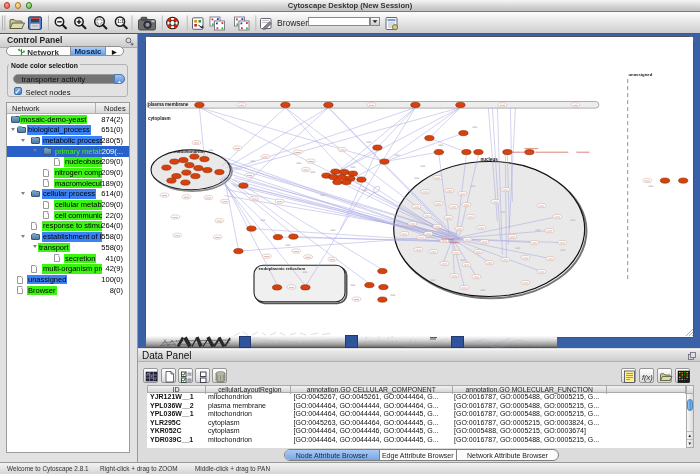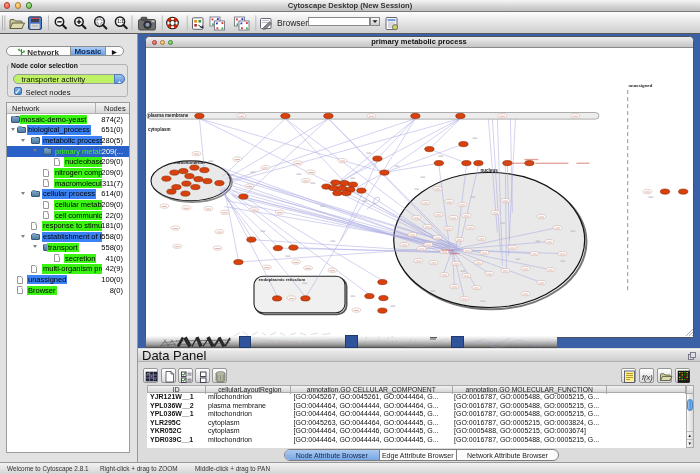--- a/index.html
+++ b/index.html
@@ -9,21 +9,21 @@
 .light{position:absolute;top:2.2px;width:6.6px;height:6.6px;border-radius:50%;}
 #toolbar{left:0;top:11.5px;width:700px;height:22px;background:linear-gradient(#fdfdfd,#e3e3e3 55%,#cecece);border-bottom:1px solid #585858;}
 #mdi{left:138px;top:34px;width:562px;height:314px;background:#3a60a6;}
 #controlpanel{left:0;top:34px;width:138px;height:427.5px;background:#e2e2e2;border-right:1px solid #999;}
 #cphead{left:0;top:0;width:137px;height:13.5px;background:linear-gradient(#ececec,#cccccc);border-bottom:1px solid #aaa;}
 #cphead .t{font-size:8.5px;font-weight:bold;color:#222;line-height:13px;padding-left:7px;}
 #tabs{left:6px;top:11.5px;width:117.5px;height:10.5px;border:1px solid #8f8f8f;border-radius:5px;background:#fcfcfc;display:flex;overflow:hidden;}
 #tabs .seg{font-size:8px;font-weight:bold;color:#333;text-align:center;line-height:9px;}
 #gbox{left:7px;top:30px;width:121px;height:33px;border:1px solid #b2b2b2;border-radius:3px;}
 #gboxlab{left:9px;top:27.5px;background:#e2e2e2;padding:0 2px;font-size:6.8px;font-weight:bold;color:#111;}
-#sel{left:12.5px;top:39.5px;width:112px;height:10.5px;background:#bef264;border:1px solid #9a9a9a;border-radius:5px;}
+#sel{left:12.5px;top:39.5px;width:112px;height:10.5px;background:#737373;border:1px solid #9a9a9a;border-radius:5px;}
 #sel .t{font-size:7.8px;color:#111;line-height:9.5px;padding-left:8px;}
 #selcap{position:absolute;right:-1px;top:-1px;width:11px;height:10.5px;border-radius:0 5px 5px 0;background:linear-gradient(#9ec3ef,#5f93d9);border:1px solid #4a7ab8;overflow:hidden;}
 #cbx{left:13.5px;top:53px;width:8px;height:8px;border-radius:2px;background:linear-gradient(#7db2e8,#4a86cc);border:1px solid #3a6ea5;color:#fff;font-size:7.5px;font-weight:bold;line-height:7px;text-align:center;}
 #cbxlab{left:25.5px;top:53.5px;font-size:7.8px;color:#111;}
 #treebox{left:6px;top:68px;width:123.5px;height:351px;background:#fff;border:1px solid #9a9a9a;overflow:hidden;}
 #treehead{height:11px;background:linear-gradient(#f4f4f4,#d8d8d8);border-bottom:1px solid #b0b0b0;position:relative;font-size:7.5px;color:#222;}
 .trow{position:relative;height:10.7px;font-size:7.5px;white-space:nowrap;}
 .trow .lab{position:absolute;top:0.6px;height:9.5px;line-height:9.5px;padding:0 1px;color:#000;overflow:hidden;}
 .trow .cnt{position:absolute;right:5.5px;top:0.6px;line-height:9.5px;color:#000;}
 .g{background:#3cf411;} .r{background:#3b82f6;}
@@ -33,21 +33,21 @@
 .fold:before{content:"";position:absolute;left:0;top:-1.5px;width:4px;height:1.5px;background:#6f9abc;border-radius:1px 1px 0 0;}
 .file{position:absolute;top:1.2px;width:6.2px;height:8px;background:#fff;border:0.6px solid #999;border-radius:0 1.8px 0 0;}
 .file:before{content:"";position:absolute;right:-0.6px;top:-0.6px;width:2.2px;height:2.2px;background:linear-gradient(225deg,#e2e2e2 50%,#bbb 50%);}
 #netwin{left:144.5px;top:36.2px;width:549px;height:301.4px;border:1px solid #50505a;border-radius:4.5px 4.5px 0 0;background:#fff;}
 #nwtitle{width:100%;height:11px;background:linear-gradient(#eeeeee,#c4c4c4);border-bottom:1px solid #8a8a8a;border-radius:4px 4px 0 0;position:relative;}
 #nwtitle .t{text-align:center;font-size:7.5px;font-weight:bold;color:#111;line-height:10px;}
 .nlight{position:absolute;top:3px;width:5.2px;height:5.2px;border-radius:50%;}
 #nwcanvas{position:relative;width:100%;height:289px;background:#fff;overflow:hidden;}
 #datapanel{left:138px;top:348px;width:562px;height:113.5px;background:#dcdcdc;}
 #dphead{left:0;top:1px;width:562px;height:12.5px;background:linear-gradient(#ebebeb,#cdcdcd);border-bottom:1px solid #b0b0b0;border-top:1px solid #f5f5f5;}
-#dphead .t{font-size:13px;color:#111;line-height:12px;padding-left:4px;}
+#dphead .t{font-size:10px;color:#111;line-height:12px;padding-left:4px;}
 .dpbtn{position:absolute;top:19.5px;width:15px;height:15.5px;background:linear-gradient(#fefefe,#dadada);border:1px solid #979797;border-radius:2px;}
 #dptable{left:8.5px;top:36.5px;width:539px;height:63px;background:#fff;}
 #dpthead{position:absolute;left:0;top:0;width:539px;height:8.5px;background:linear-gradient(#f2f2f2,#d6d6d6);border-top:1px solid #aaa;border-bottom:1px solid #aaa;border-left:1px solid #aaa;font-size:6.8px;color:#222;}
 #dpthead div{position:absolute;top:0;height:8.5px;line-height:8px;text-align:center;border-right:1px solid #aaa;overflow:hidden;}
 .drow{position:absolute;width:539px;height:8.65px;font-size:7px;color:#111;white-space:nowrap;}
 .drow div{position:absolute;top:0;line-height:8.65px;overflow:hidden;}
 #dpscroll{left:547.5px;top:36.5px;width:8.5px;height:63px;background:linear-gradient(90deg,#f8f8f8,#dcdcdc);border:1px solid #aaa;}
 #dptabs{left:146px;top:101px;width:275px;height:12px;border:1px solid #7f7f7f;border-radius:6px;background:#fcfcfc;display:flex;overflow:hidden;font-size:7px;color:#222;}
 #dptabs .seg{line-height:11px;text-align:center;}
 #statusbar{left:0;top:461.5px;width:700px;height:12.5px;background:linear-gradient(#f2f2f2,#d6d6d6);border-top:1px solid #9a9a9a;font-size:6.4px;color:#333;}
@@ -135,26 +135,20 @@
   </svg>
 <span class="abs" style="left:277px;top:17.5px;font-size:8.5px;color:#222;">Browser:</span>
 <div class="abs" style="left:307.5px;top:17px;width:62.5px;height:9px;background:#fff;border:1px solid #888;"></div>
 <div class="abs" style="left:370px;top:17px;width:10px;height:9px;background:linear-gradient(#fafafa,#ccc);border:1px solid #888;">
     <svg width="8" height="7" viewBox="0 0 8 7" style="display:block;margin:0 auto;">
       <path d="M1.5 2.2 L4 5 L6.5 2.2 Z" fill="#222"></path>
     </svg>
   </div>
 <div id="mdi" class="abs"></div>
 <div id="netwin" class="abs">
-    <div id="nwtitle">
-      <div class="t">primary metabolic process</div>
-      <span class="nlight" style="left:6.5px;background:radial-gradient(circle at 35% 30%,#ff9a8a,#e44);border:0.5px solid #a33;"></span>
-      <span class="nlight" style="left:14.5px;background:radial-gradient(circle at 35% 30%,#ffe09a,#f0a93c);border:0.5px solid #a73;"></span>
-      <span class="nlight" style="left:22.5px;background:radial-gradient(circle at 35% 30%,#b8e89a,#52b23a);border:0.5px solid #383;"></span>
-    </div>
     <div id="nwcanvas">
       <svg width="547" height="289" viewBox="145.6 47.4 547 289" style="position:absolute;left:0;top:0">
         <defs>
           <g id="rn">
             <ellipse rx="4.7" ry="2.6" fill="#d8400e" stroke="#8c2b00" stroke-width="0.6"></ellipse>
           </g>
           <g id="ch">
             <ellipse rx="4.4" ry="2.1" fill="#fff" stroke="#cfa9a0" stroke-width="0.55"></ellipse>
             <path d="M-2.6 0.4 H2.6" stroke="#cc7766" stroke-width="0.7" opacity="0.8"></path>
           </g>
@@ -495,20 +489,27 @@
     <circle cx="516" cy="345.6" r="0.5" fill="#5566cc" opacity="0.7"></circle>
     <circle cx="523" cy="345.6" r="0.5" fill="#a8a830" opacity="0.7"></circle>
     <circle cx="530" cy="345.6" r="0.5" fill="#cc5544" opacity="0.7"></circle>
     <circle cx="537" cy="345.6" r="0.5" fill="#5566cc" opacity="0.7"></circle>
     <circle cx="544" cy="345.6" r="0.5" fill="#a8a830" opacity="0.7"></circle>
   </svg>
 <svg class="abs" style="left:685px;top:328px" width="10" height="10" viewBox="0 0 10 10">
     <path d="M8 1 L1 8 M8 4 L4 8 M8 7 L7 8" stroke="#999" stroke-width="0.8"></path>
   </svg>
 <div id="controlpanel" class="abs">
+    <div id="cphead" class="abs">
+      <div class="t">Control Panel</div>
+      <svg class="abs" style="right:3px;top:2.5px" width="9" height="9" viewBox="0 0 9 9">
+        <circle cx="3.4" cy="3.4" r="2.4" fill="none" stroke="#667" stroke-width="1"></circle>
+        <path d="M5.2 5.2 L8 8 M8 8 l-2.4 -0.4 m2.4 0.4 l-0.4 -2.4" stroke="#667" stroke-width="0.9"></path>
+      </svg>
+    </div>
     <div id="tabs" class="abs">
       <div class="seg" style="width:63px;padding-top:1px;"><svg width="7" height="8" viewBox="0 0 7 8" style="vertical-align:-1px">
           <path d="M3.5 1 V7 M3.5 3.5 L1 2 M3.5 5 L6 3.8" stroke="#2a8a2a" stroke-width="1"></path>
           <circle cx="1" cy="1.8" r="1" fill="#3aa43a"></circle>
           <circle cx="6" cy="3.6" r="1" fill="#3aa43a"></circle>
           <circle cx="3.5" cy="7" r="1" fill="#3aa43a"></circle>
         </svg> Network</div>
       <div class="seg" style="width:36px;background:linear-gradient(#aacdf5,#6fa3e4);border-left:1px solid #8f8f8f;border-right:1px solid #8f8f8f;color:#0d2c60;padding-top:0;">Mosaic</div>
       <div class="seg" style="flex:1;padding-top:1.5px;color:#111;font-size:6px;">▶</div>
     </div>
@@ -557,53 +558,53 @@
         <span class="cnt">209(0)</span>
       </div>
       <div class="trow">
         <span class="file" style="left:36px"></span>
         <span class="lab g" style="left:47px;max-width:48px">nitrogen compo</span>
         <span class="cnt">209(0)</span>
       </div>
       <div class="trow">
         <span class="file" style="left:36px"></span>
         <span class="lab g" style="left:47px;max-width:48px">macromolecule</span>
-        <span class="cnt">311(7)</span>
+        <span class="cnt">189(0)</span>
       </div>
       <div class="trow">
         <span class="arr" style="left:14px"></span>
         <span class="fold" style="left:24px"></span>
         <span class="lab r" style="left:35px;max-width:60px">cellular process</span>
         <span class="cnt">614(0)</span>
       </div>
       <div class="trow">
         <span class="file" style="left:36px"></span>
         <span class="lab g" style="left:47px;max-width:48px">cellular metabo</span>
         <span class="cnt">209(0)</span>
       </div>
       <div class="trow">
         <span class="file" style="left:36px"></span>
         <span class="lab g" style="left:47px;max-width:48px">cell communicat</span>
         <span class="cnt">22(0)</span>
       </div>
       <div class="trow">
         <span class="file" style="left:24px"></span>
         <span class="lab g" style="left:35px;max-width:60px">response to stimul</span>
-        <span class="cnt">181(0)</span>
+        <span class="cnt">264(0)</span>
       </div>
       <div class="trow">
         <span class="arr" style="left:14px"></span>
         <span class="fold" style="left:24px"></span>
         <span class="lab r" style="left:35px;max-width:60px">establishment of lo</span>
         <span class="cnt">558(0)</span>
       </div>
       <div class="trow">
         <span class="arr" style="left:26px"></span>
         <span class="fold" style="left:36px"></span>
-        <span class="lab g" style="left:40px;max-width:48px">transport</span>
+        <span class="lab g" style="left:31px;max-width:48px">transport</span>
         <span class="cnt">558(0)</span>
       </div>
       <div class="trow">
         <span class="file" style="left:47px"></span>
         <span class="lab g" style="left:57px;max-width:38px">secretion</span>
         <span class="cnt">41(0)</span>
       </div>
       <div class="trow">
         <span class="file" style="left:24px"></span>
         <span class="lab g" style="left:35px;max-width:60px">multi-organism pro</span>

